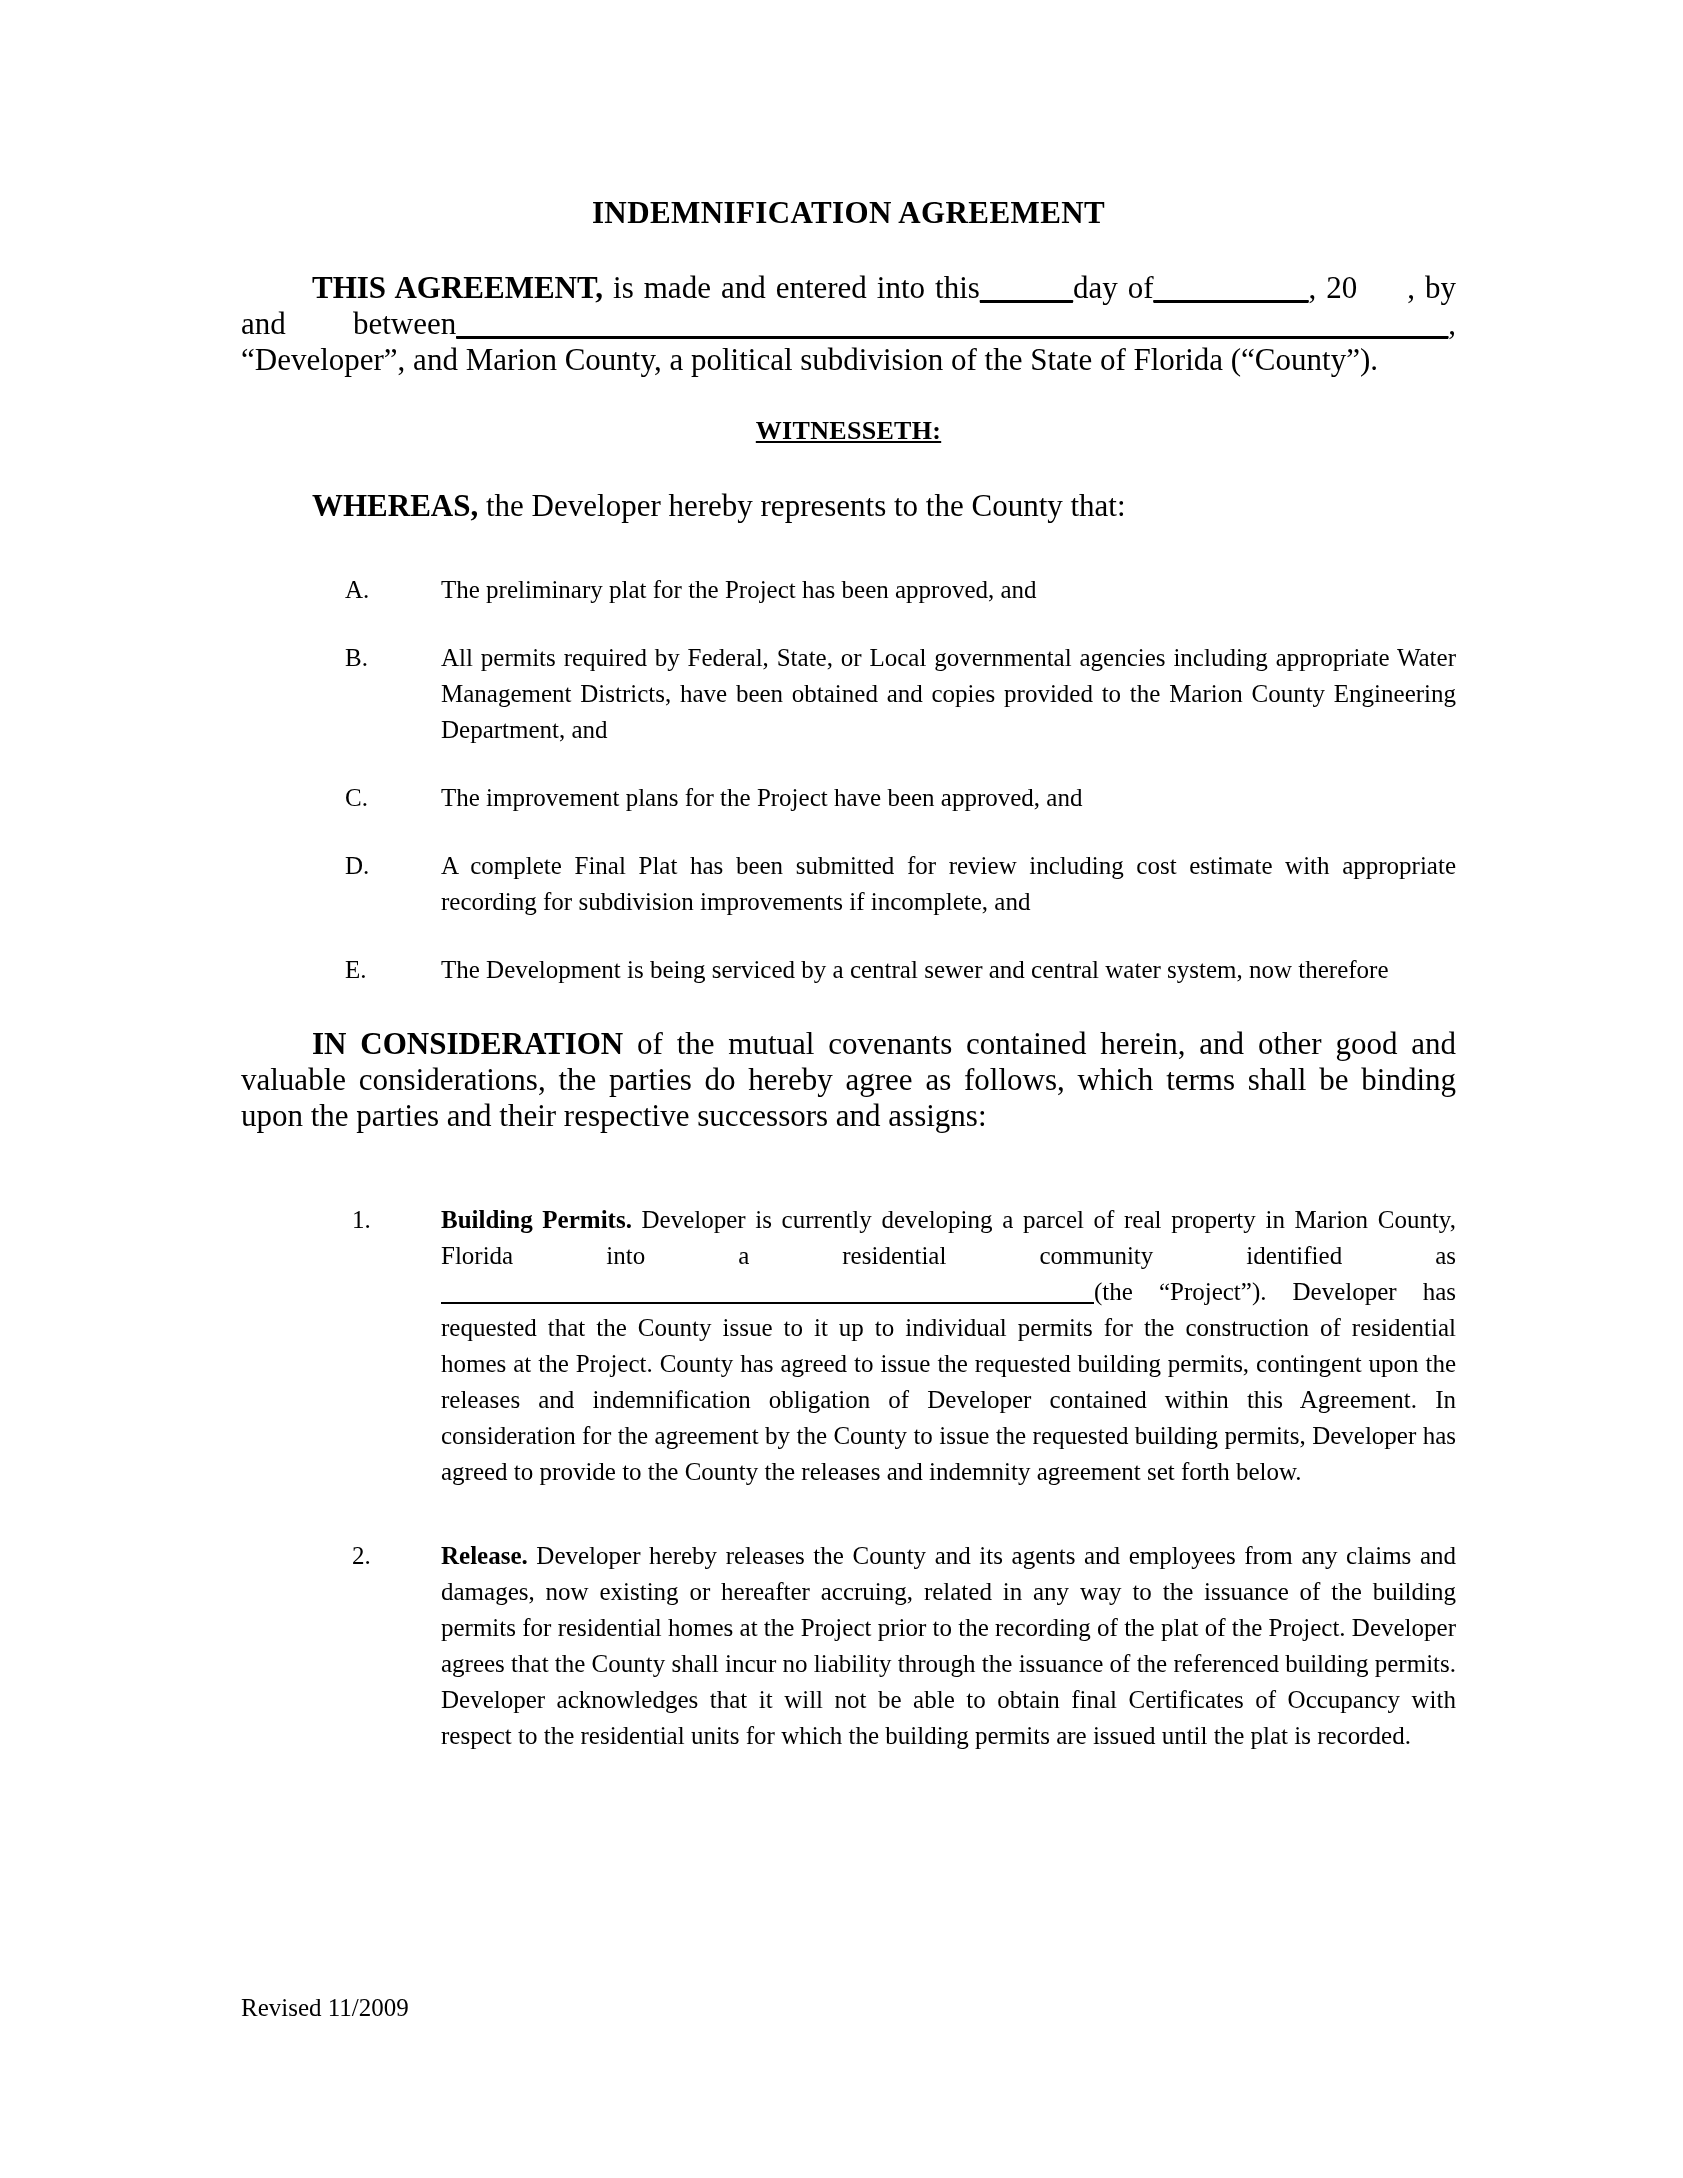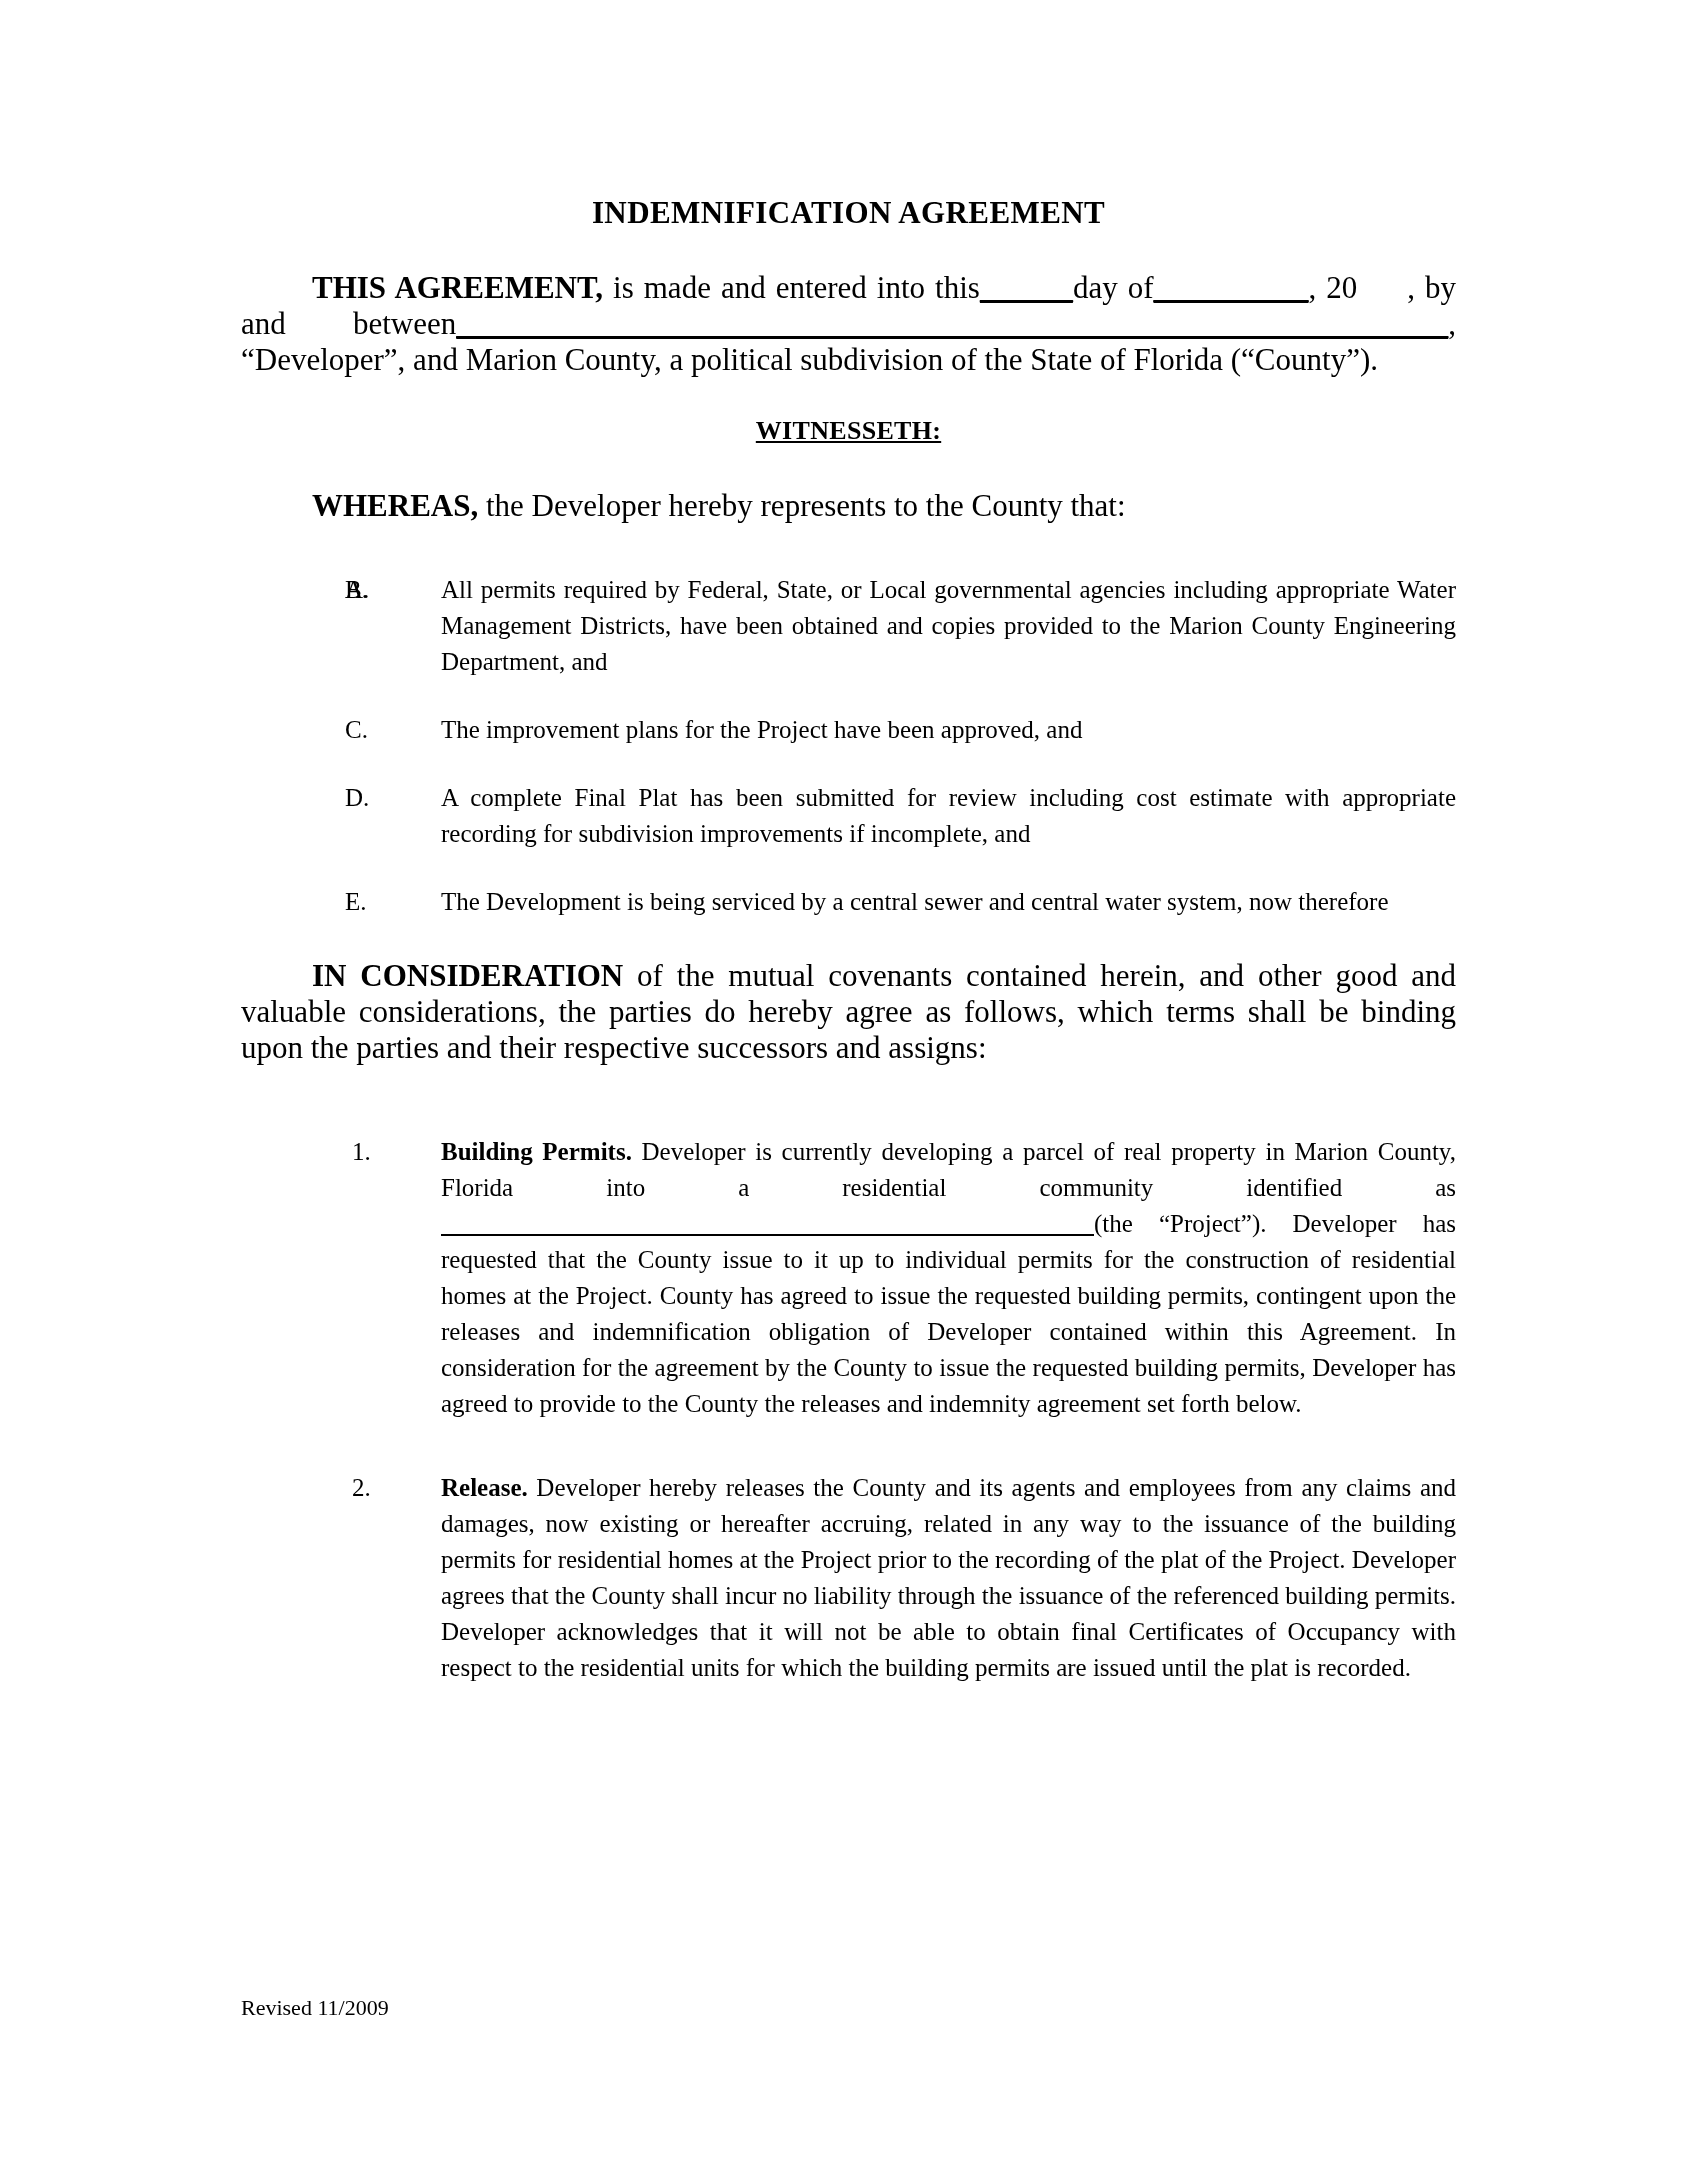--- a/index.html
+++ b/index.html
@@ -135,21 +135,21 @@
     border-bottom: 2px solid #000;
     height: 26px;
     vertical-align: -4px;
     margin: 0;
   }
 
   .footer {
     position: absolute;
     left: 241px;
     top: 1992px;
-    font-size: 22px;
+    font-size: 25px;
     line-height: 32px;
   }
 </style>
 </head>
 <body>
 
 <div class="page">
 
   <div class="content">
 
@@ -162,20 +162,21 @@
     <h2 class="section-head">WITNESSETH:</h2>
 
     <p class="para para-whereas">
       <span class="indent-first"></span><span class="bold">WHEREAS,</span><span> the Developer hereby represents to the County that:</span>
     </p>
 
     <div class="lettered-wrap">
       <ul class="lettered">
         <li>
           <span class="marker">A.</span>
+          <span>The preliminary plat for the Project has been approved, and</span>
         </li>
         <li>
           <span class="marker">B.</span>
           <span>All permits required by Federal, State, or Local governmental agencies including appropriate Water Management Districts, have been obtained and copies  provided to the Marion County Engineering Department, and</span>
         </li>
         <li>
           <span class="marker">C.</span>
           <span>The improvement plans for the Project have been approved, and</span>
         </li>
         <li>

